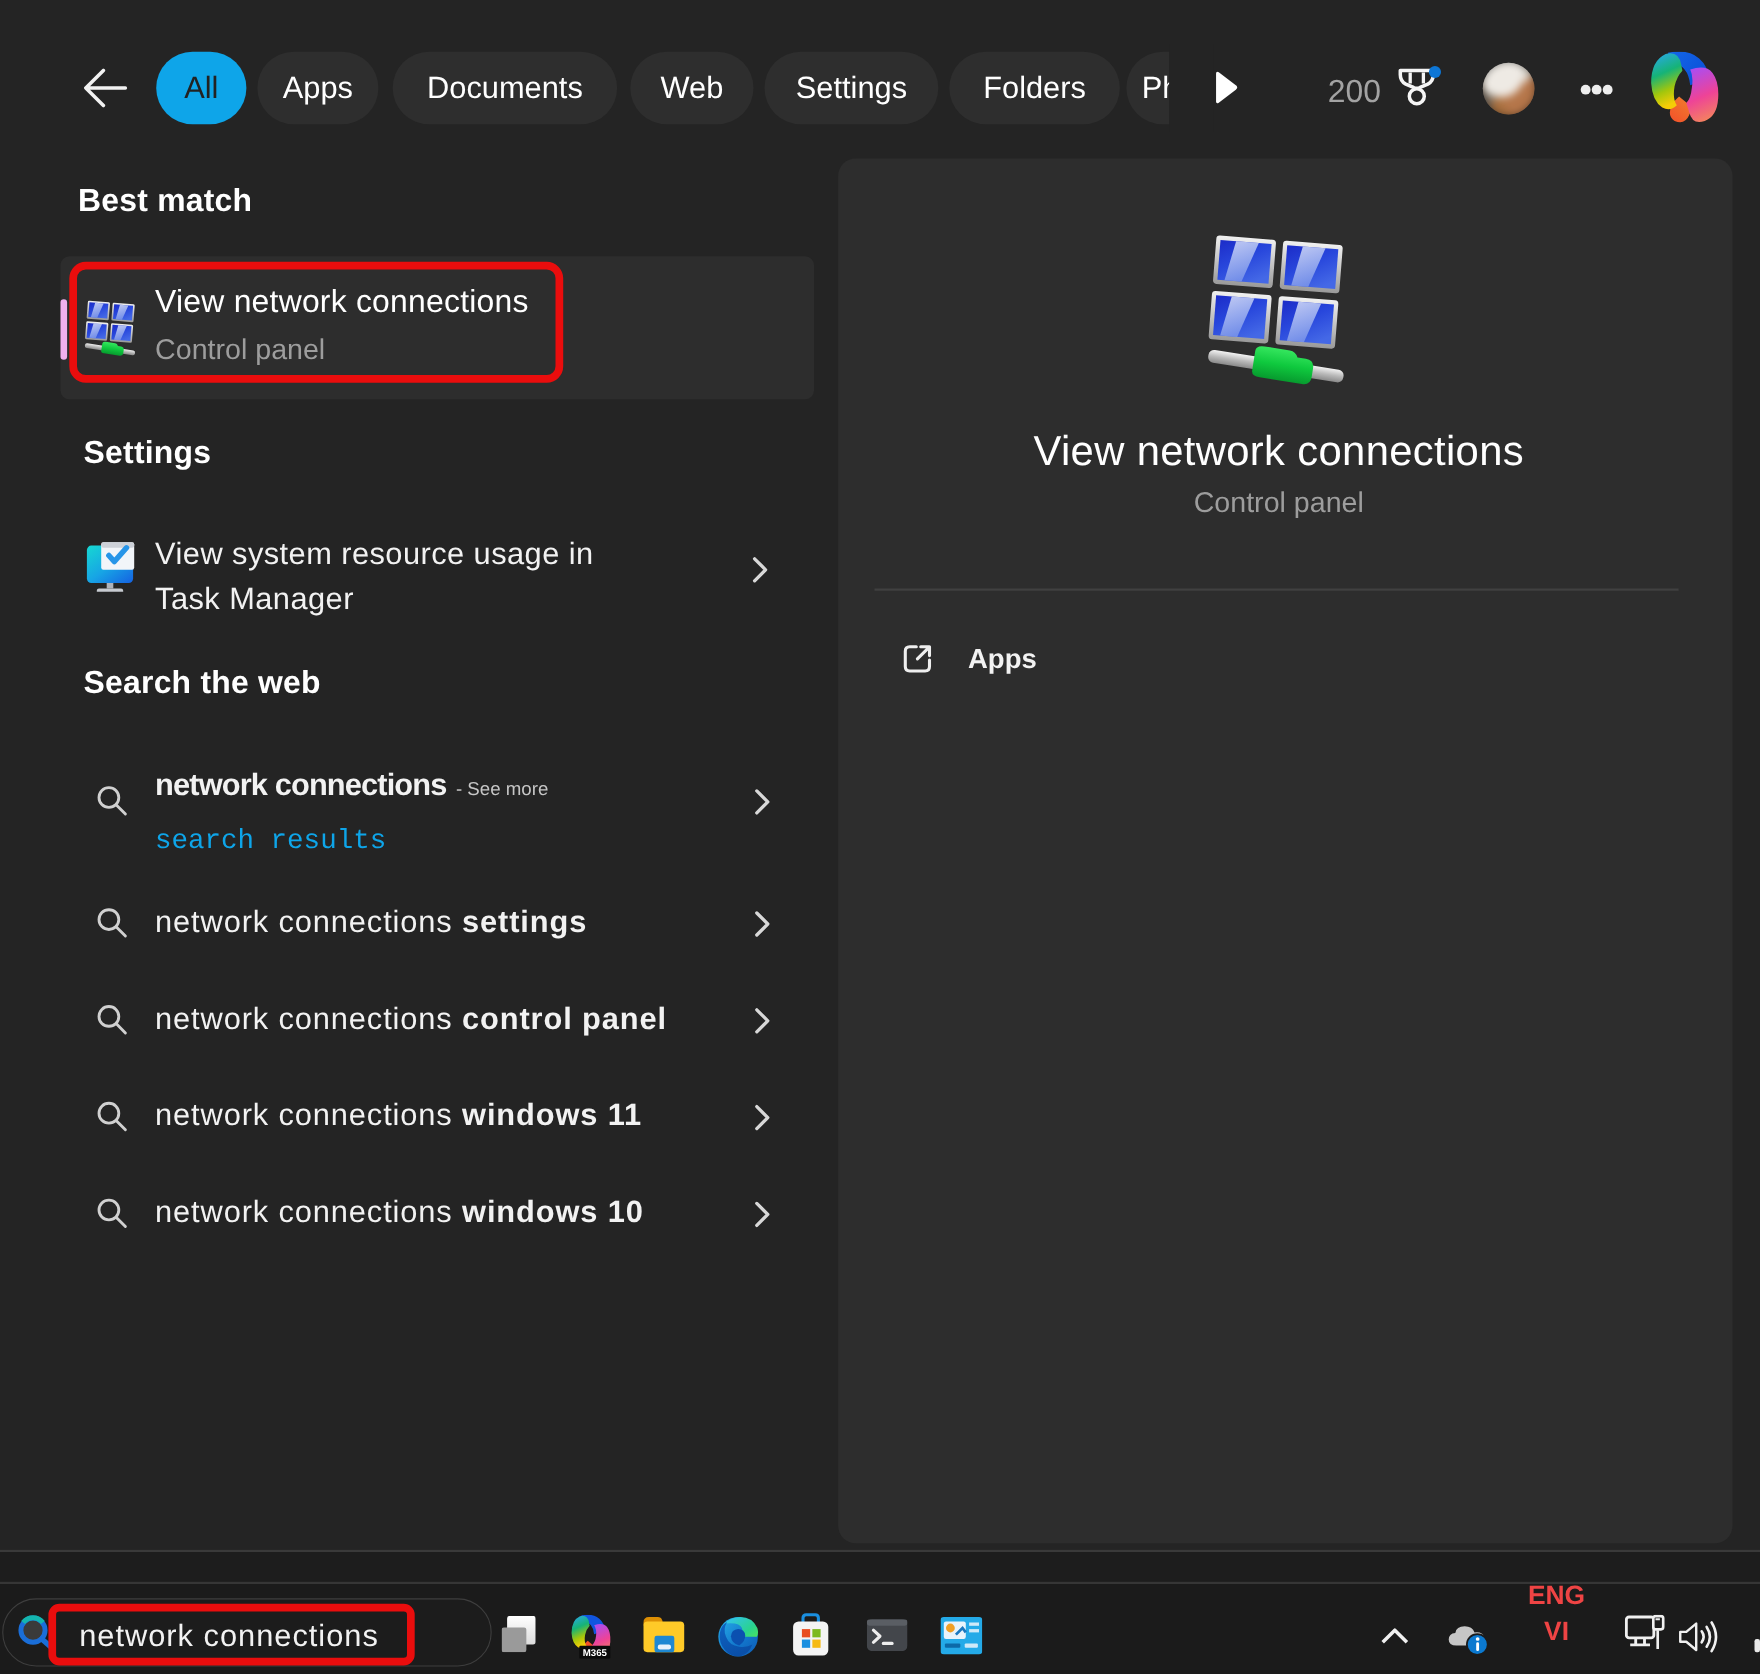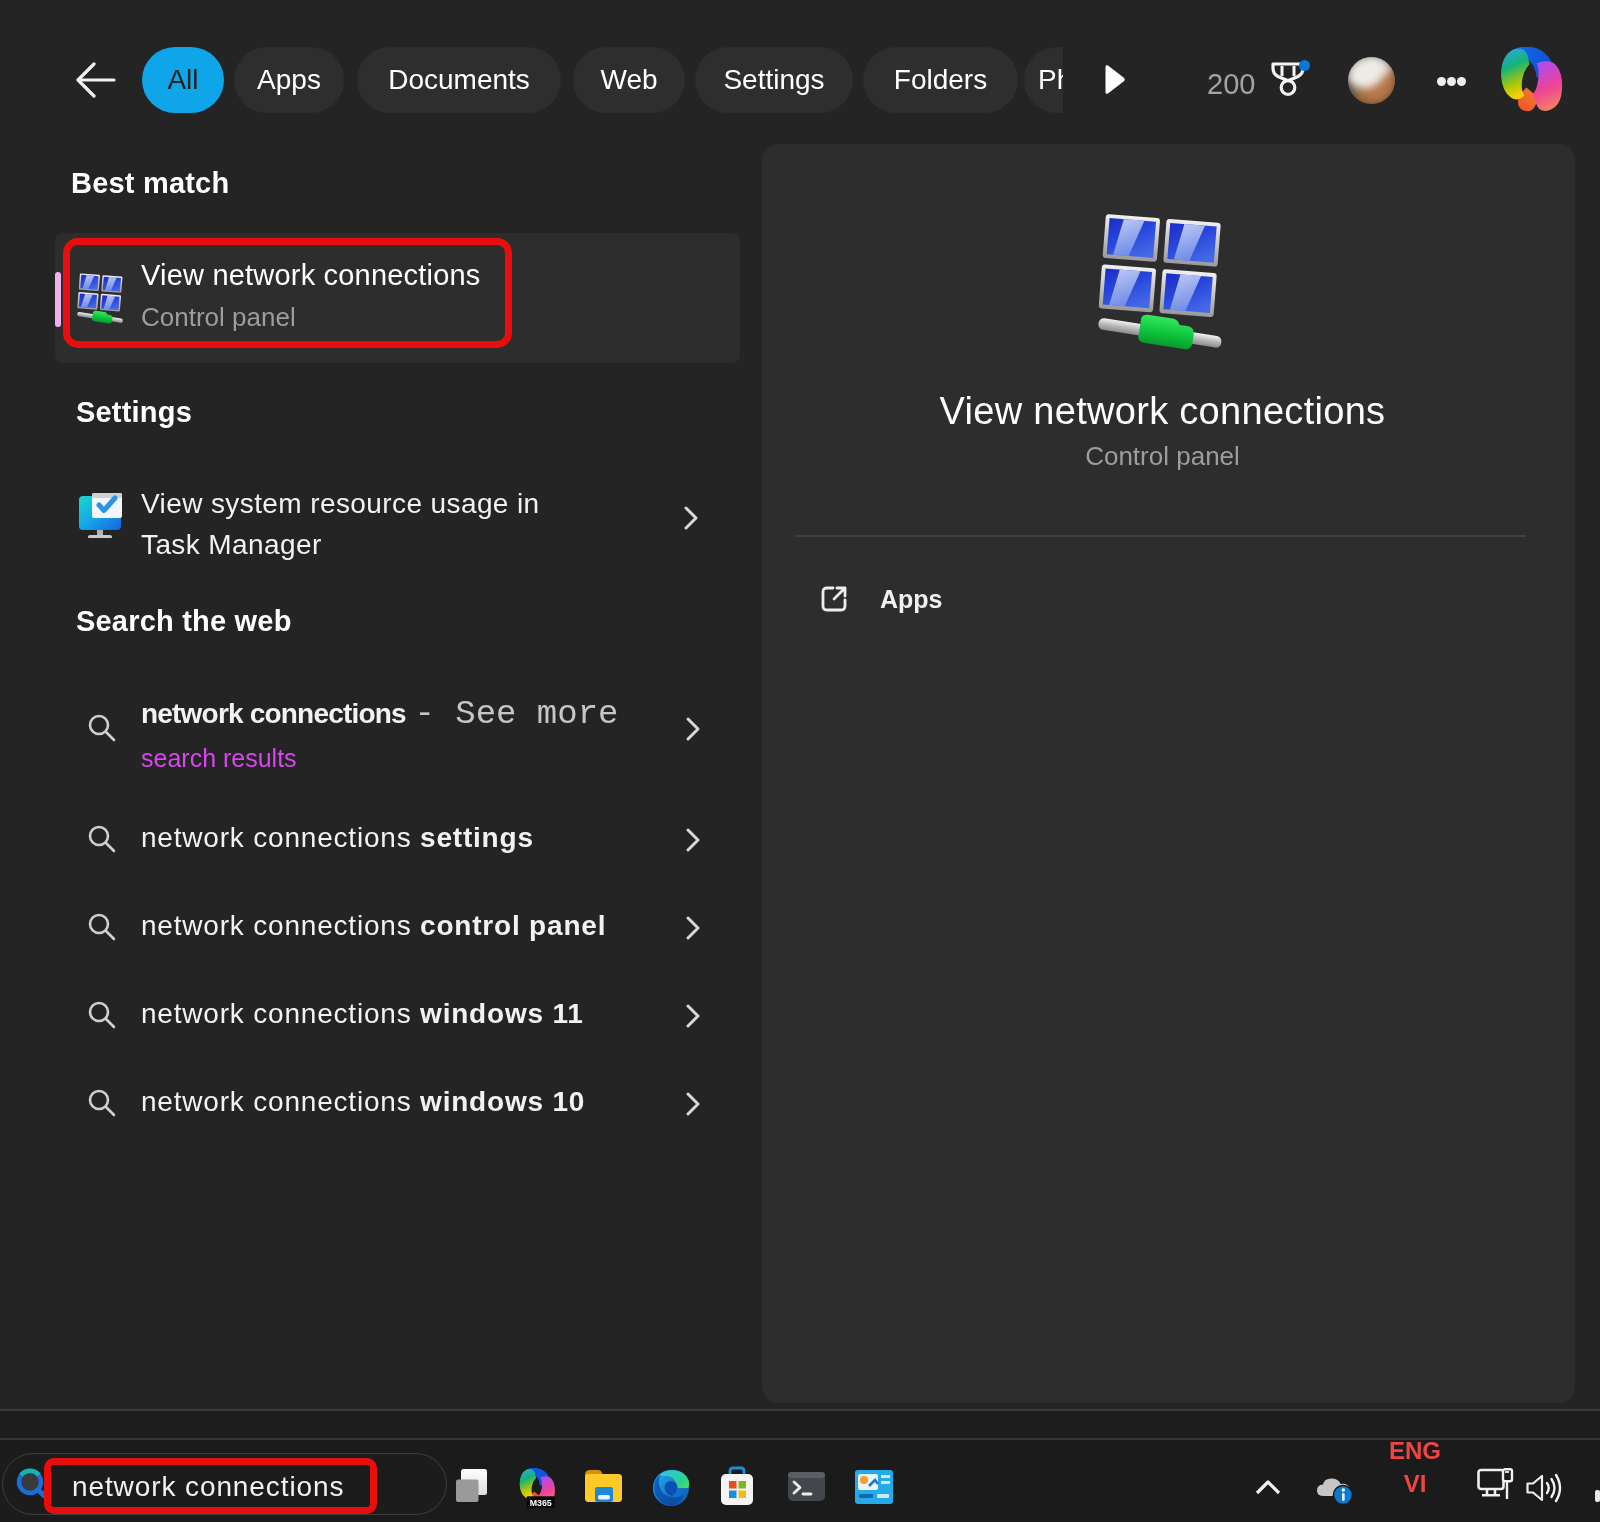--- a/index.html
+++ b/index.html
@@ -123,21 +123,21 @@
   <svg class="chev" style="left:682px;top:505px;" width="18" height="26" viewBox="0 0 18 26">
     <path d="M4 3 L14 13 L4 23" fill="none" stroke="#d8d8d8" stroke-width="3" stroke-linecap="round" stroke-linejoin="round"></path>
   </svg>
 
   <div class="heading" style="left:76px;top:605px;">Search the web</div>
 
   <svg class="chev" style="left:86px;top:712px;" width="32" height="32" viewBox="0 0 32 32">
     <circle cx="13" cy="13" r="9" fill="none" stroke="#d0d0d0" stroke-width="2.6"></circle>
     <path d="M20 20 L28 28" stroke="#d0d0d0" stroke-width="2.6" stroke-linecap="round"></path>
   </svg>
-  <div class="itemtext" style="left:141px;top:692px;line-height:44px;"><b style="letter-spacing:-0.8px;">network connections</b> <span style="color:#c6c6c6;font-size:34px;letter-spacing:0;font-family:Liberation Mono, monospace;">- See more</span><br><span style="color:#d946ef;font-size:25px;letter-spacing:0;">search results</span></div>
+  <div class="itemtext" style="left:141px;top:692px;line-height:44px;"><b style="letter-spacing:-0.8px;">network connections</b> <span style="color:#c6c6c6;font-size:17px;letter-spacing:0;">- See more</span><br><span style="color:#0ea5e9;font-size:25px;letter-spacing:0;font-family:Liberation Mono, monospace;">search results</span></div>
   <svg class="chev" style="left:684px;top:716px;" width="18" height="26" viewBox="0 0 18 26">
     <path d="M4 3 L14 13 L4 23" fill="none" stroke="#d8d8d8" stroke-width="3" stroke-linecap="round" stroke-linejoin="round"></path>
   </svg>
 
   <svg class="chev" style="left:86px;top:823px;" width="32" height="32" viewBox="0 0 32 32">
     <circle cx="13" cy="13" r="9" fill="none" stroke="#d0d0d0" stroke-width="2.6"></circle>
     <path d="M20 20 L28 28" stroke="#d0d0d0" stroke-width="2.6" stroke-linecap="round"></path>
   </svg>
   <div class="itemtext" style="left:141px;top:822px;">network connections <b>settings</b></div>
   <svg class="chev" style="left:684px;top:827px;" width="18" height="26" viewBox="0 0 18 26">

